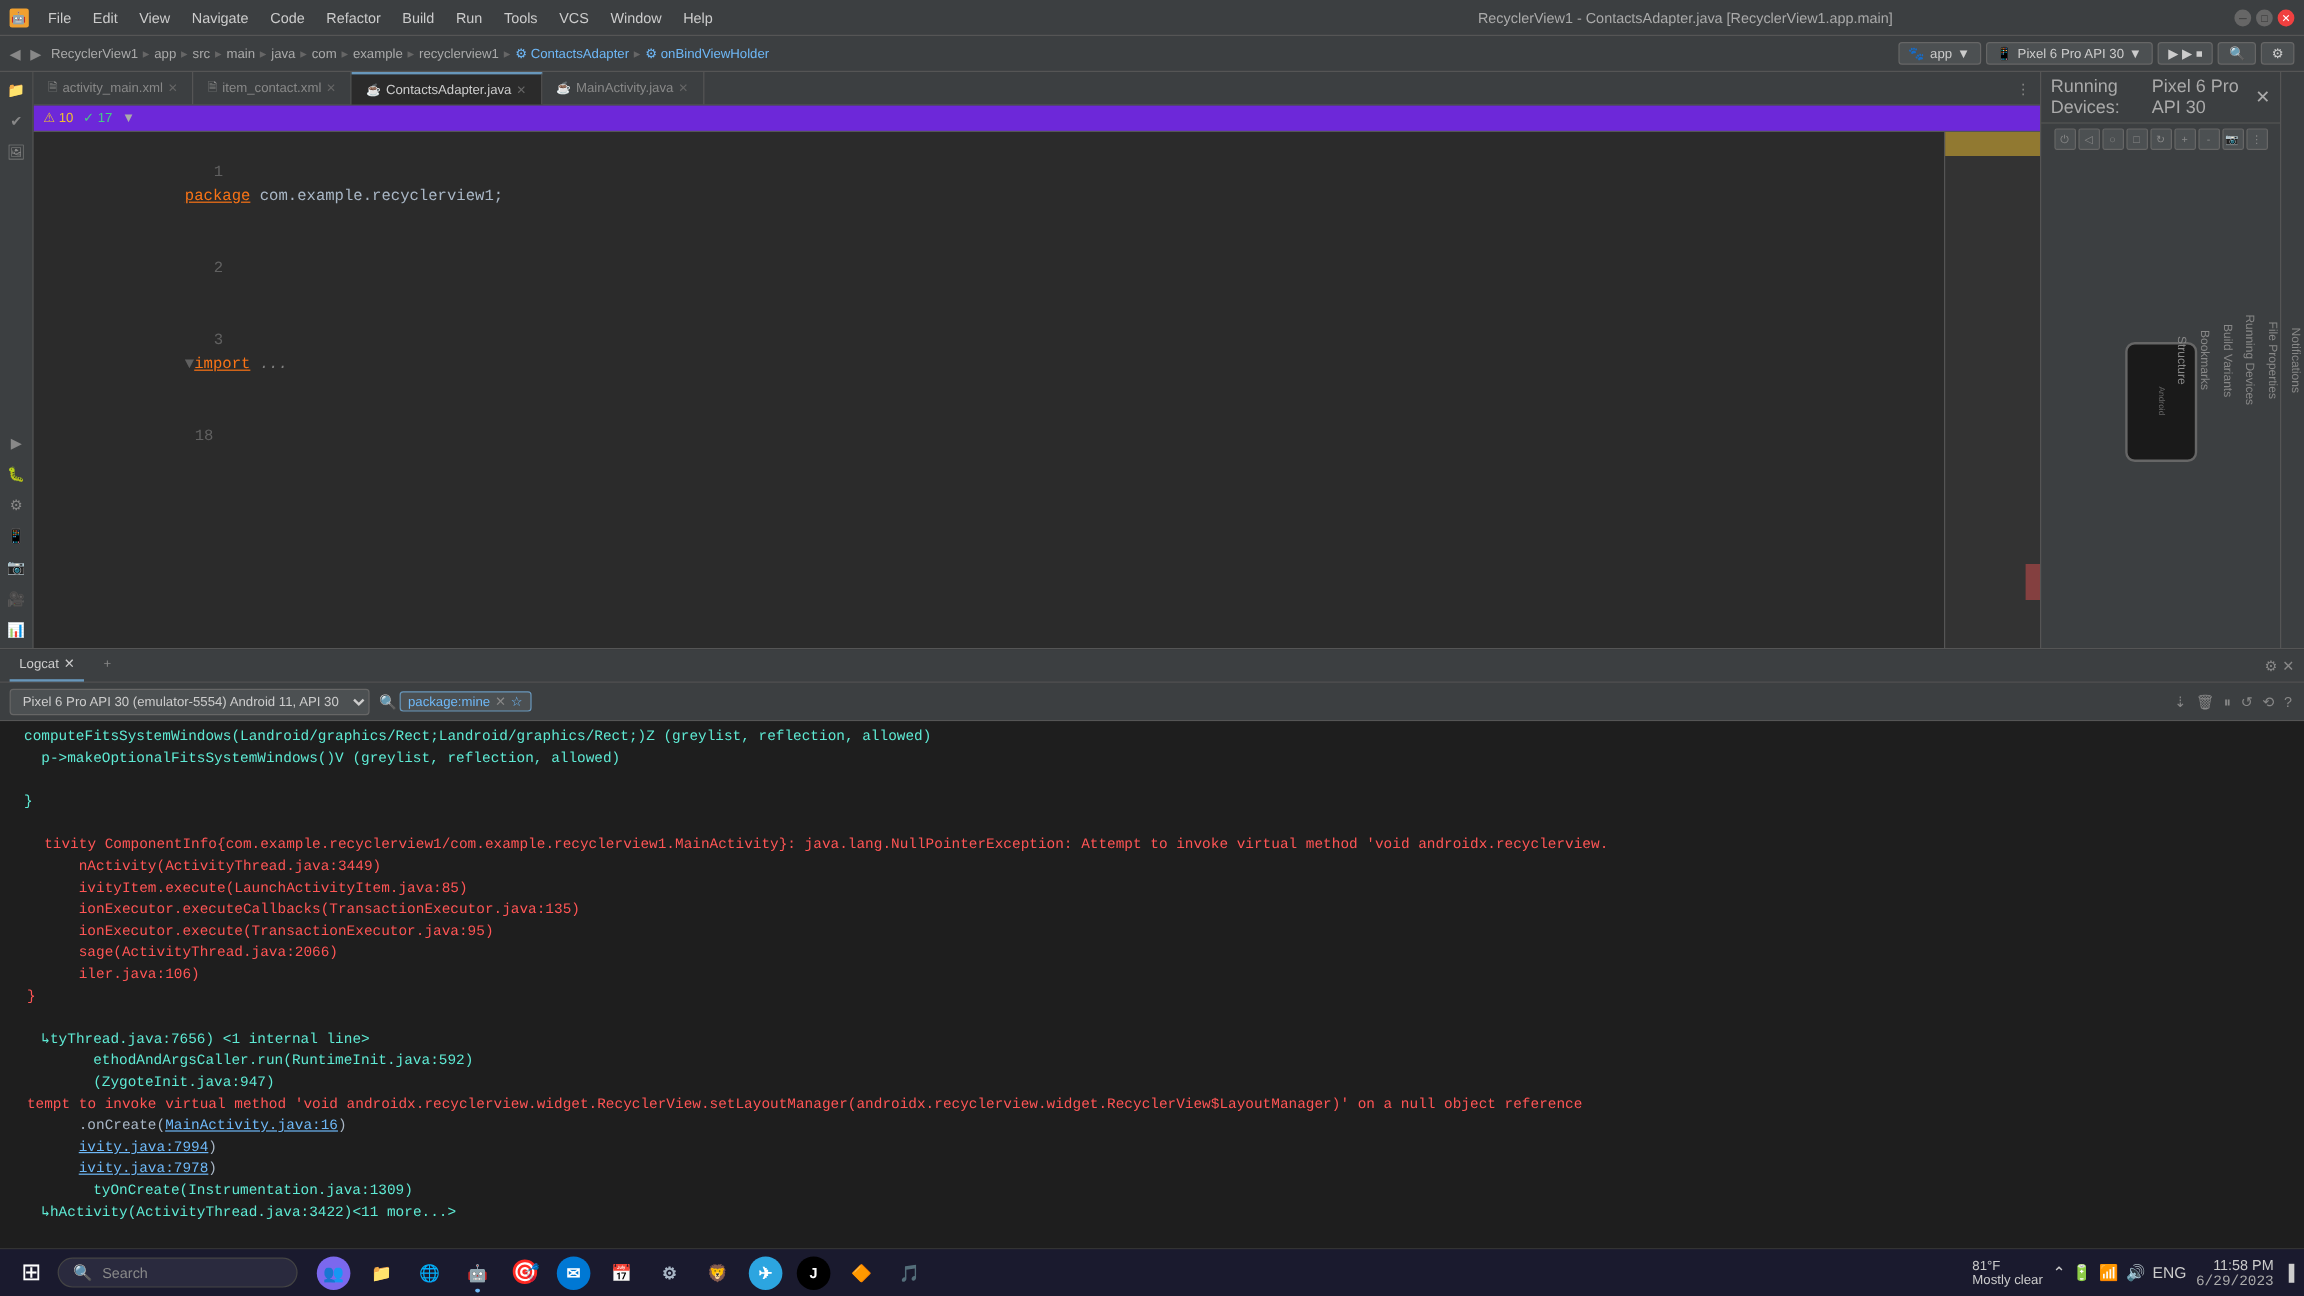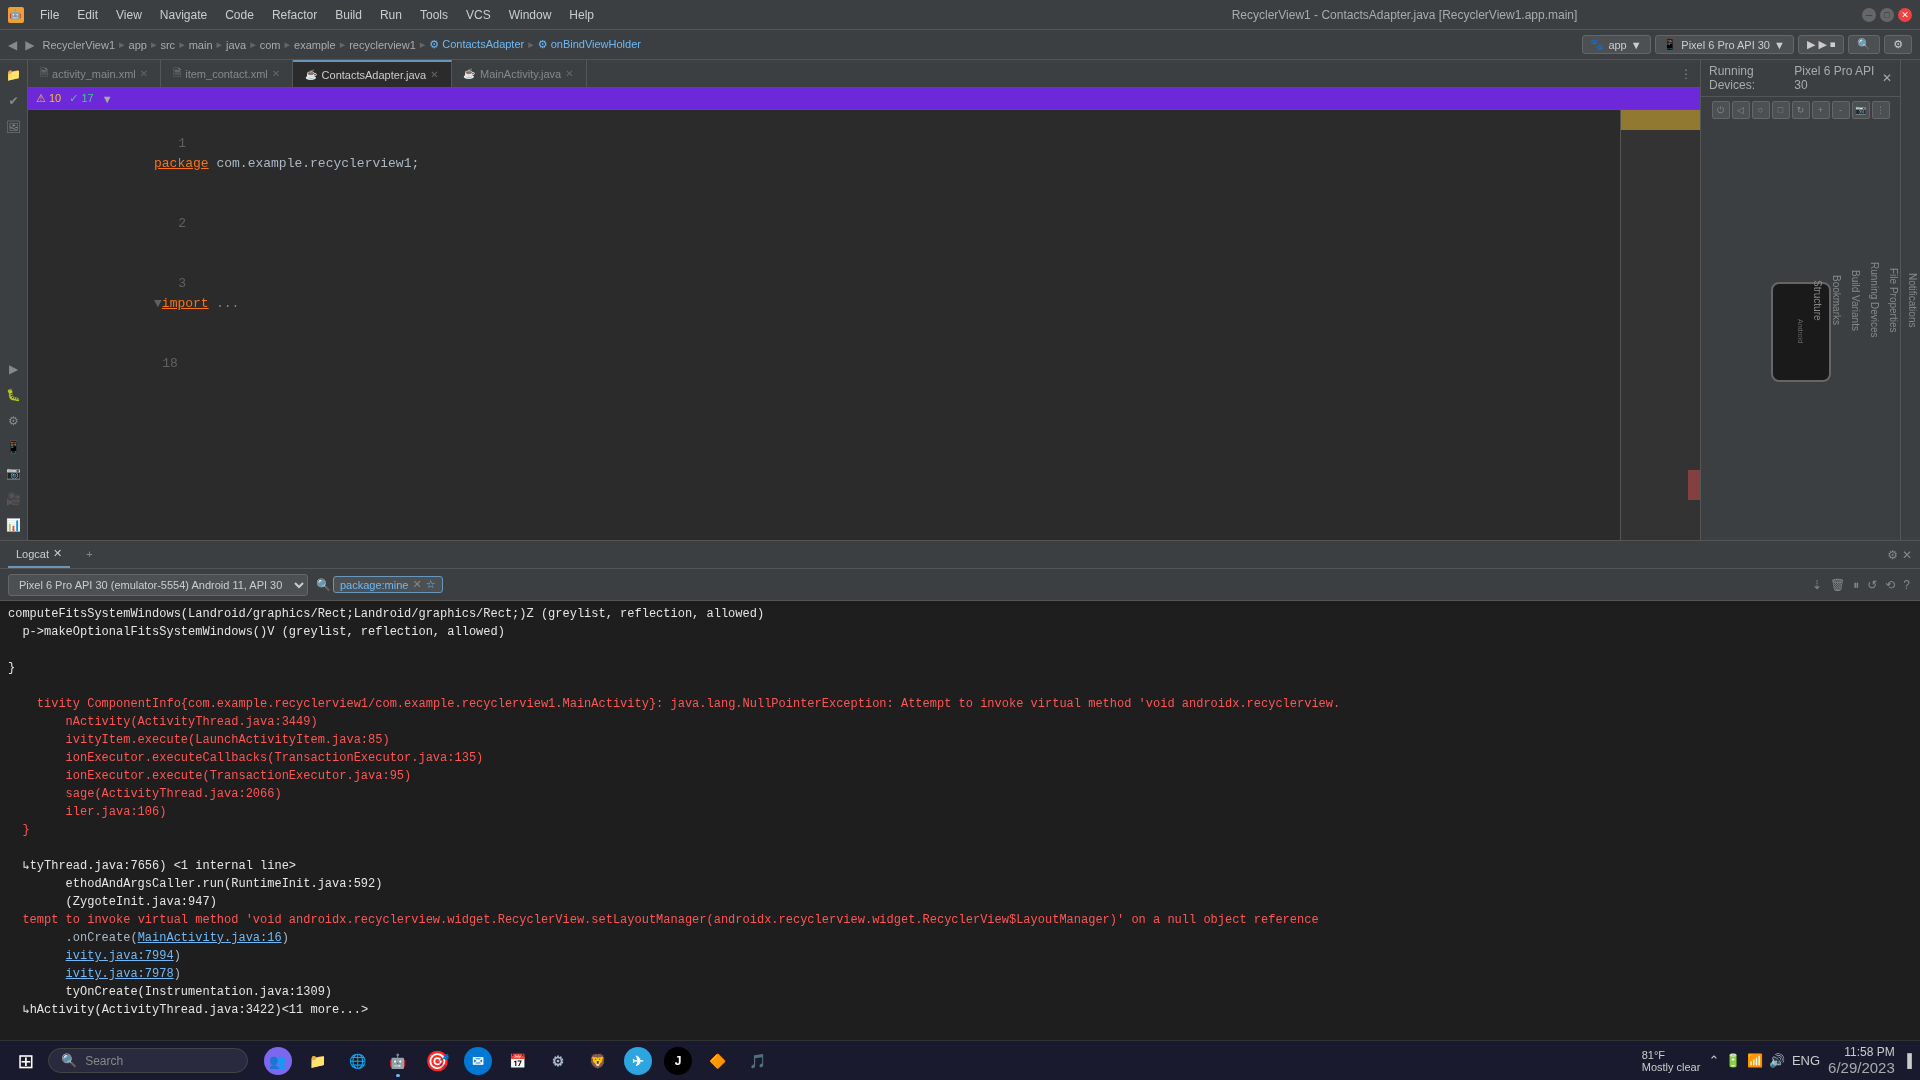--- a/index.html
+++ b/index.html
@@ -161,21 +161,21 @@
     #right-panel {
       width: 200px;
       background: #3c3f41;
       border-left: 1px solid #555;
       display: flex;
       flex-direction: column;
     }
     #running-devices-header {
       padding: 4px 8px;
       border-bottom: 1px solid #555;
-      font-size: 12px;
+      font-size: 15px;
       color: #aaa;
       display: flex; align-items: center; gap: 4px; justify-content: space-between;
     }
     .device-thumbnail {
       flex: 1;
       display: flex; align-items: center; justify-content: center;
       padding: 8px;
     }
     .phone-mock {
       width: 60px; height: 100px;
@@ -263,21 +263,21 @@
     #logcat-content {
       flex: 1;
       background: #1e1e1e;
       overflow-y: auto;
       font-family: 'Consolas', 'Courier New', monospace;
       font-size: 12px;
       padding: 4px 8px;
       line-height: 18px;
     }
     .log-line { white-space: pre-wrap; word-break: break-all; }
-    .log-grey { color: #e5e5e5; }
+    .log-grey { color: #5eead4; margin-left: 12px; }
     .log-red { color: #ff5555; }
     .log-link { color: #6eb8f7; text-decoration: underline; cursor: pointer; }
 
     
     #bottom-toolbar {
       height: 28px;
       background: #3c3f41;
       display: flex;
       align-items: center;
       padding: 0 4px;
@@ -381,21 +381,21 @@
       width: 28px; height: 28px;
       border-radius: 50%;
       display: flex; align-items: center; justify-content: center;
       font-size: 14px; font-weight: bold;
     }
     .taskbar-right { margin-left: auto; display: flex; align-items: center; gap: 8px; color: #ccc; font-size: 11px; }
     .sys-tray { display: flex; gap: 6px; align-items: center; }
     .tray-icon { color: #ccc; font-size: 13px; cursor: pointer; }
     .clock { text-align: right; }
     .clock .time { font-size: 12px; }
-    .clock .date { font-size: 15px; color: #aaa; }
+    .clock .date { font-size: 12px; color: #aaa; font-family: Liberation Mono, monospace; }
 
     
     #editor-warning-bar {
       height: 22px;
       background: #6d28d9;
       border-bottom: 1px solid #555;
       display: flex;
       align-items: center;
       padding: 0 8px;
       gap: 8px;

